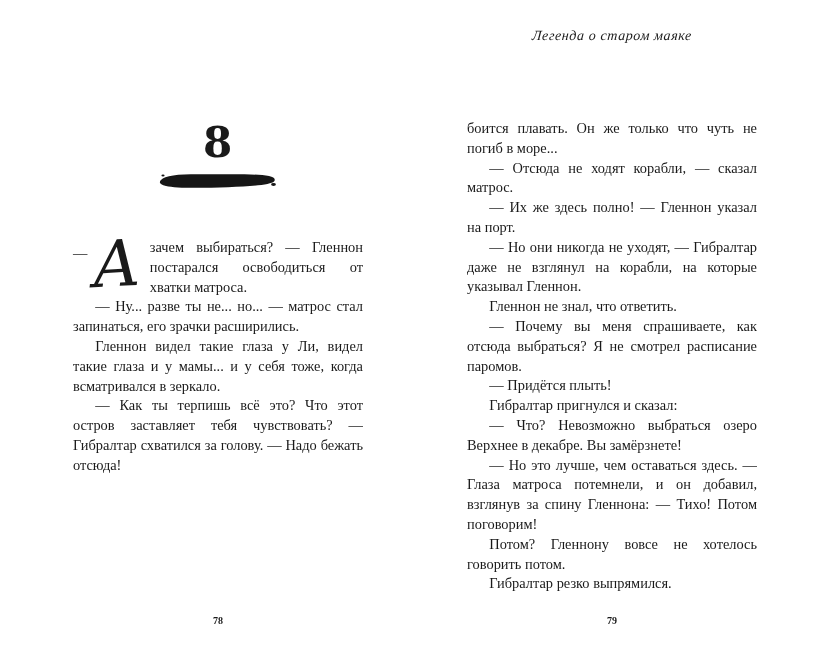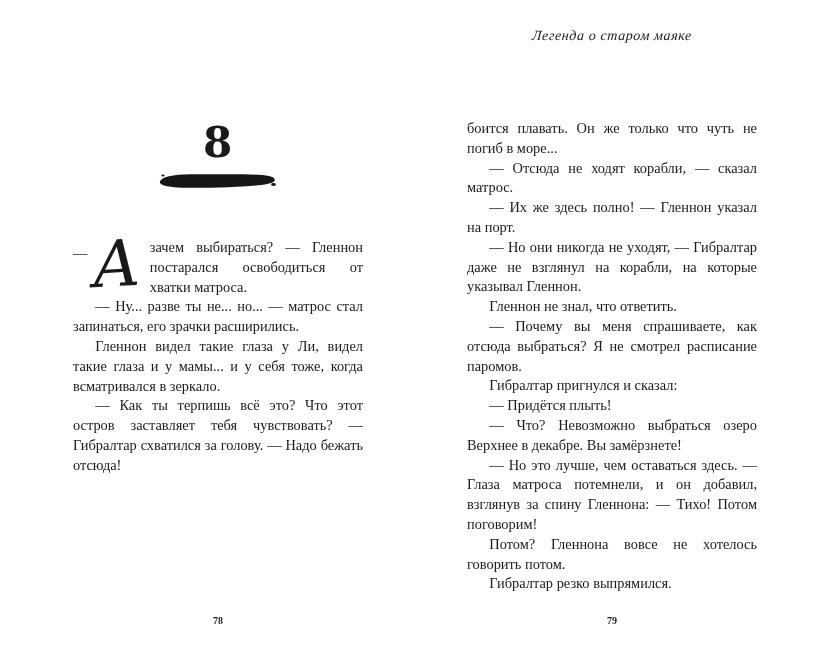--- a/index.html
+++ b/index.html
@@ -129,25 +129,25 @@
     <div class="running-header">Легенда о старом маяке</div>
 
     <div class="body-text">
       <p class="para no-indent">боится плавать. Он же только что чуть не погиб в море...</p>
       <div>
           <p class="para">— Отсюда не ходят корабли, — сказал матрос.</p>
           <p class="para">— Их же здесь полно! — Гленнон указал на порт.</p>
           <p class="para">— Но они никогда не уходят, — Гибралтар даже не взглянул на корабли, на которые указывал Гленнон.</p>
           <p class="para">Гленнон не знал, что ответить.</p>
           <p class="para">— Почему вы меня спрашиваете, как отсюда выбраться? Я не смотрел расписание паромов.</p>
+          <p class="para">— Придётся плыть!</p>
           <p class="para">Гибралтар пригнулся и сказал:</p>
-          <p class="para">— Придётся плыть!</p>
           <p class="para">— Что? Невозможно выбраться озеро Верхнее в декабре. Вы замёрзнете!</p>
           <p class="para">— Но это лучше, чем оставаться здесь. — Глаза матроса потемнели, и он добавил, взглянув за спину Гленнона: — Тихо! Потом поговорим!</p>
-          <p class="para">Потом? Гленнона вовсе не хотелось говорить потом.</p>
+          <p class="para">Потом? Гленнону вовсе не хотелось говорить потом.</p>
           <p class="para">Гибралтар резко выпрямился.</p>
         </div>
     </div>
 
     <div class="page-number">79</div>
   </div>
 
 </div>
 
 </body></html>

